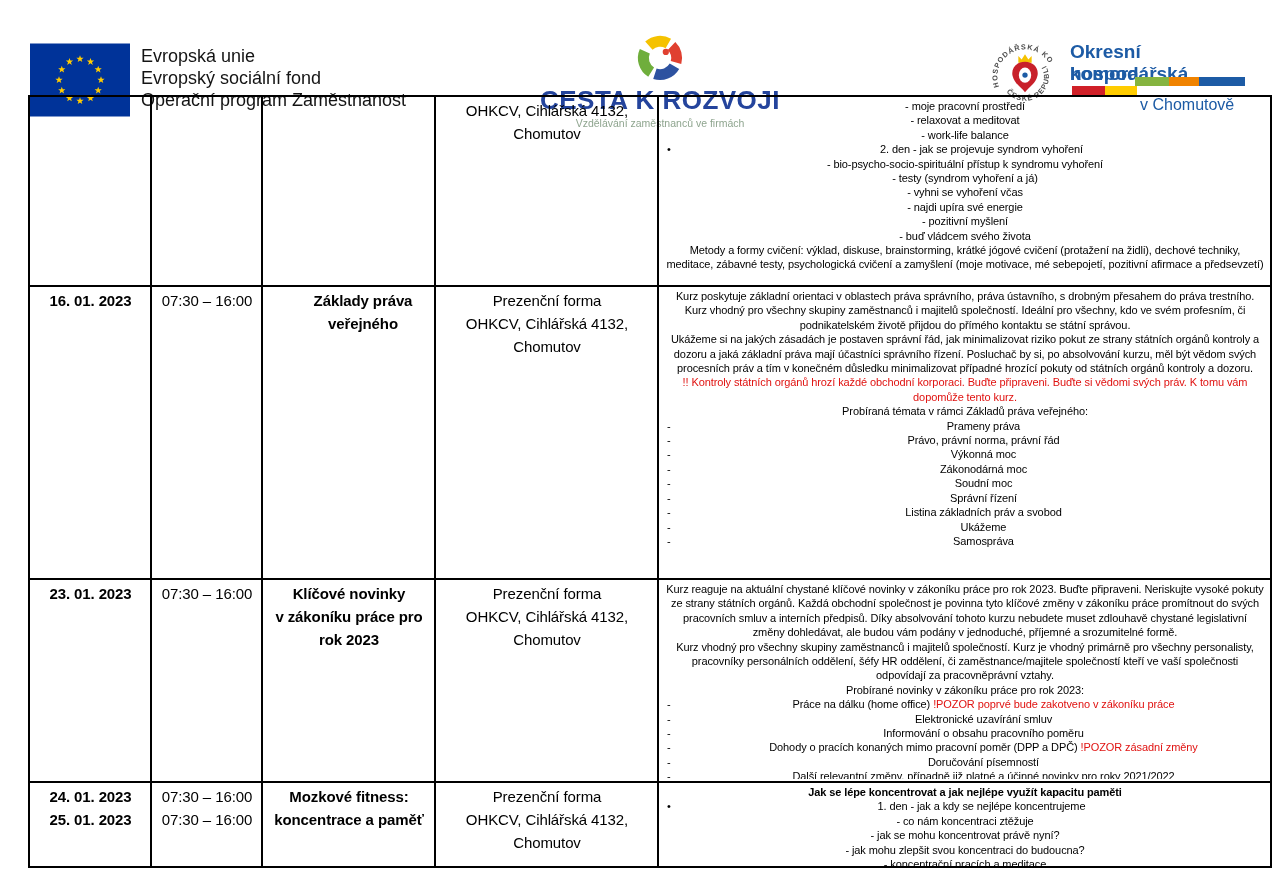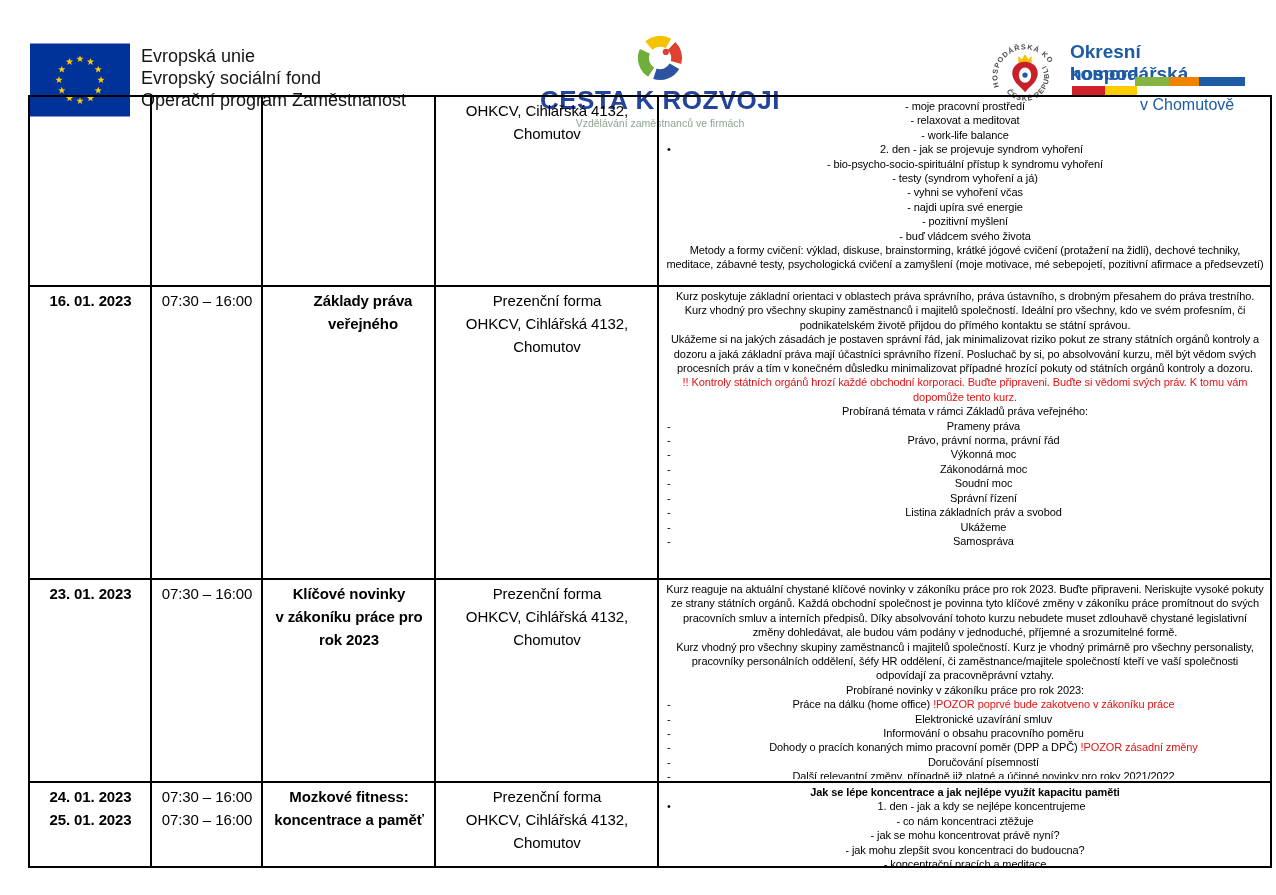--- a/index.html
+++ b/index.html
@@ -263,21 +263,21 @@
           </td>
           <td>
             <div class="cellbox lines" style="max-height: 81px;">
               <div>Prezenční forma</div>
               <div>OHKCV, Cihlářská 4132,</div>
               <div>Chomutov</div>
             </div>
           </td>
           <td>
             <div class="cellbox desc" style="max-height: 81px;">
-              <div class="blk pp bold"><span>Jak se lépe koncentrace a jak nejlépe využít kapacitu paměti</span></div>
+              <div class="blk pp bold"><span>Jak se lépe koncentrovat a jak nejlépe využít kapacitu paměti</span></div>
               <div class="blk bl"><span class="mk">•</span><span>1. den - jak a kdy se nejlépe koncentrujeme</span></div>
               <div class="blk pp"><span>- co nám koncentraci ztěžuje</span></div>
               <div class="blk pp"><span>- jak se mohu koncentrovat právě nyní?</span></div>
               <div class="blk pp"><span>- jak mohu zlepšit svou koncentraci do budoucna?</span></div>
               <div class="blk pp"><span>- koncentrační pracích a meditace</span></div>
             </div>
           </td>
         </tr>
       </tbody>
   </table>

